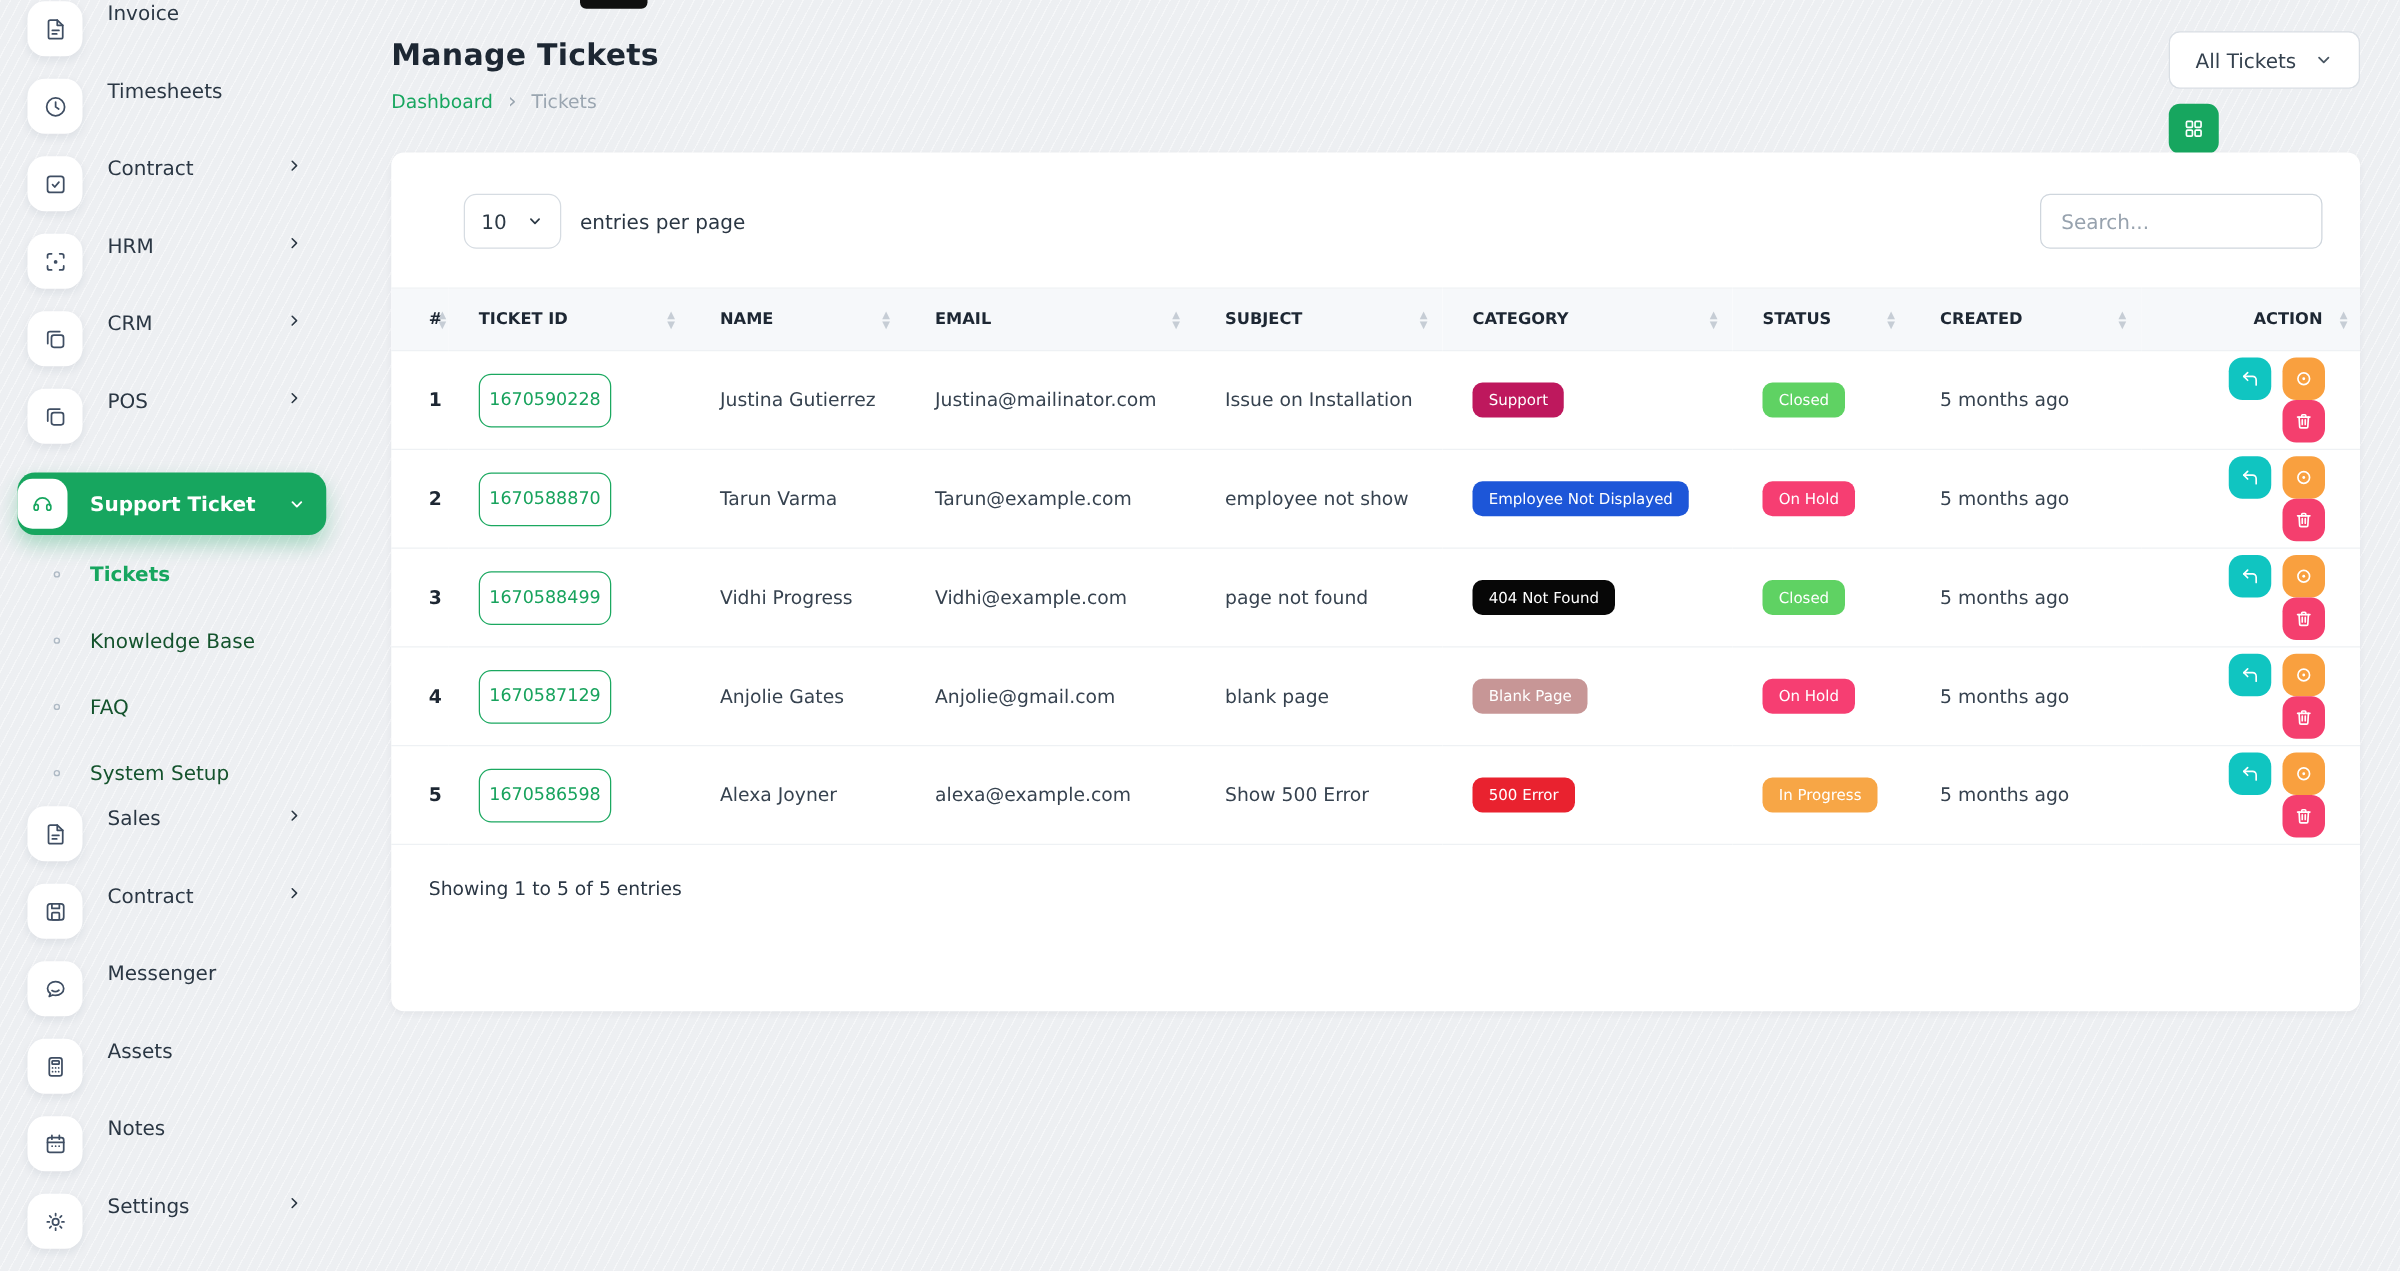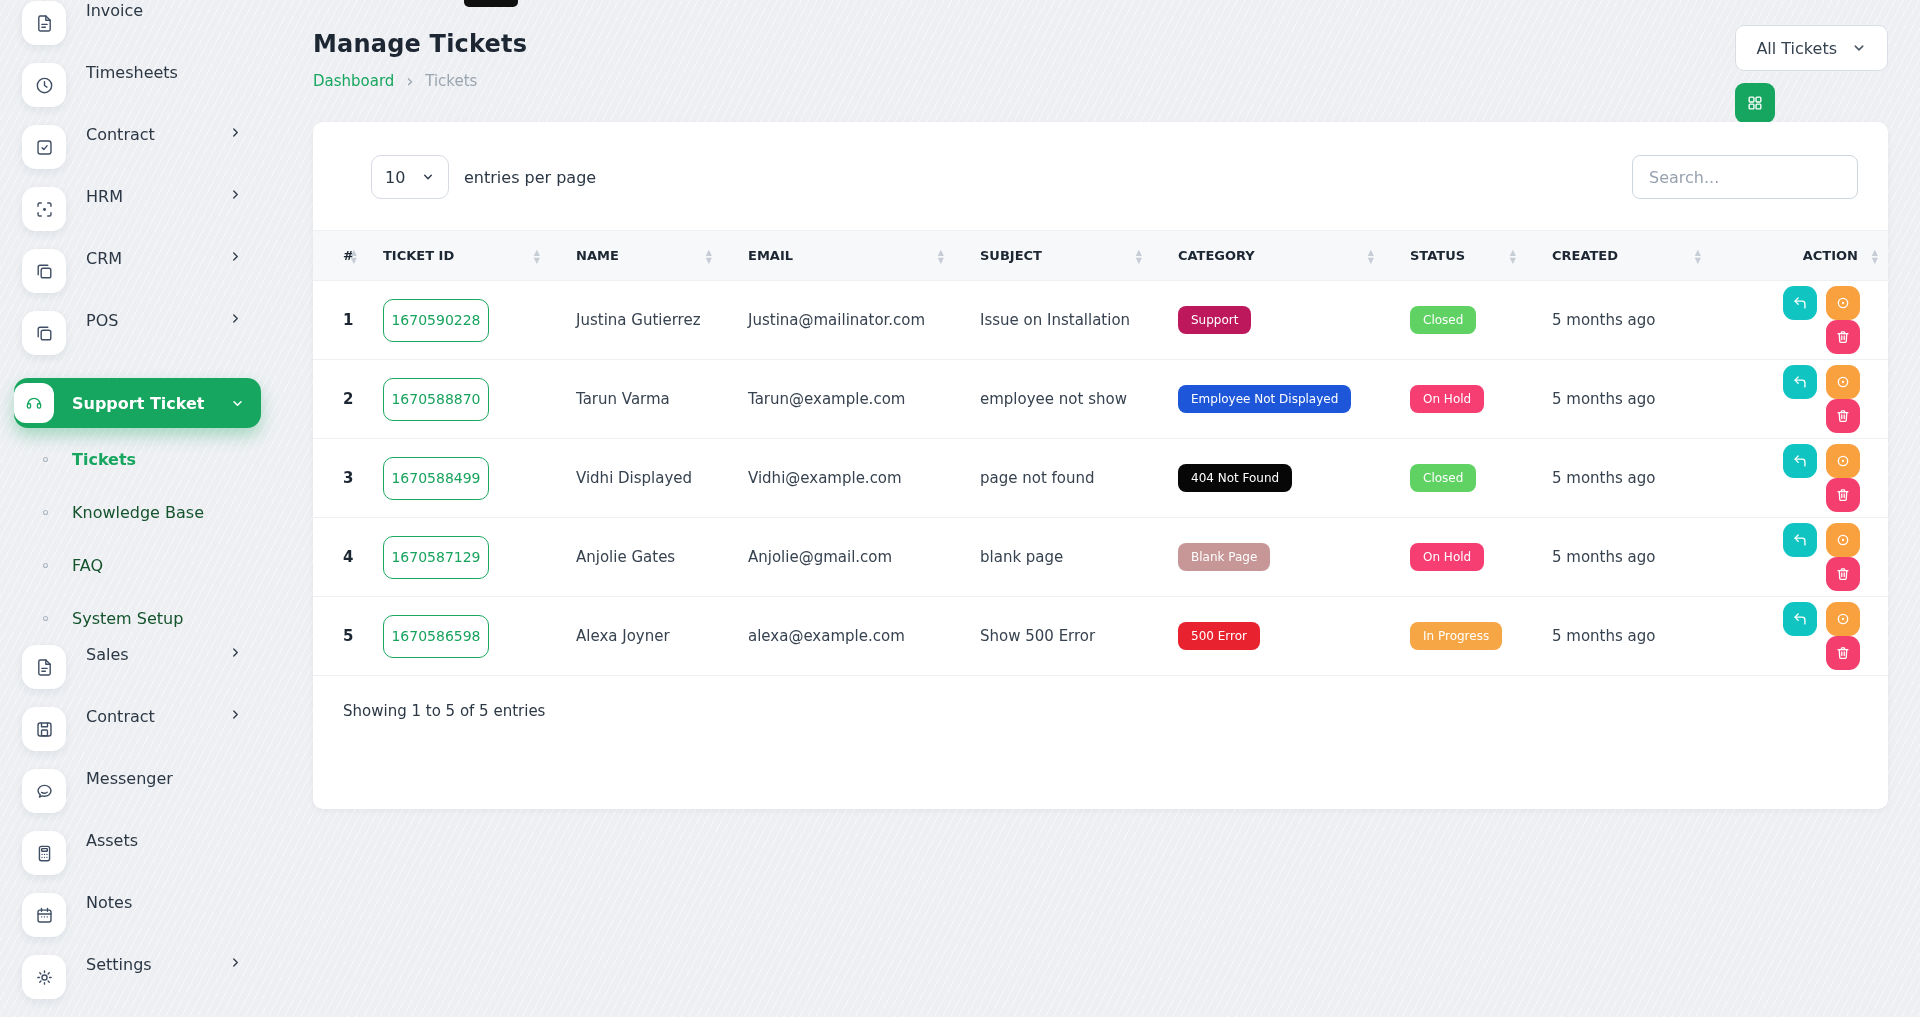--- a/index.html
+++ b/index.html
@@ -462,21 +462,21 @@
                     <path d="M9.6 7V5.2c0-.6.5-1 1-1h2.8c.6 0 1 .5 1 1V7"></path>
                     <path d="M6.4 7l.7 11.5c0 .8.7 1.5 1.5 1.5h6.8c.8 0 1.5-.7 1.5-1.5L17.6 7"></path>
                     <path d="M10.2 10.4v5.4M13.8 10.4v5.4"></path>
                   </svg>
                 </span>
               </button></td>
           </tr>
           <tr>
             <td>3</td>
             <td><button class="ticket-btn">1670588499</button></td>
-            <td>Vidhi Displayed</td>
+            <td>Vidhi Progress</td>
             <td>Vidhi@example.com</td>
             <td>page not found</td>
             <td><span class="badge" style="background:#070707">404 Not Found</span></td>
             <td><span class="badge" style="background:#5fd263">Closed</span></td>
             <td>5 months ago</td>
             <td class="right"><button class="act-btn" style="background:#10c5c1">
                 <span style="display:flex">
                   <svg viewBox="0 0 24 24" width="16" height="16" fill="none" stroke="currentColor" stroke-width="2" stroke-linecap="round" stroke-linejoin="round">
                     <path d="M9.2 13.8L4.6 9.2l4.6-4.6"></path>
                     <path d="M19.4 19.4v-6a4.2 4.2 0 0 0-4.2-4.2H4.6"></path>

